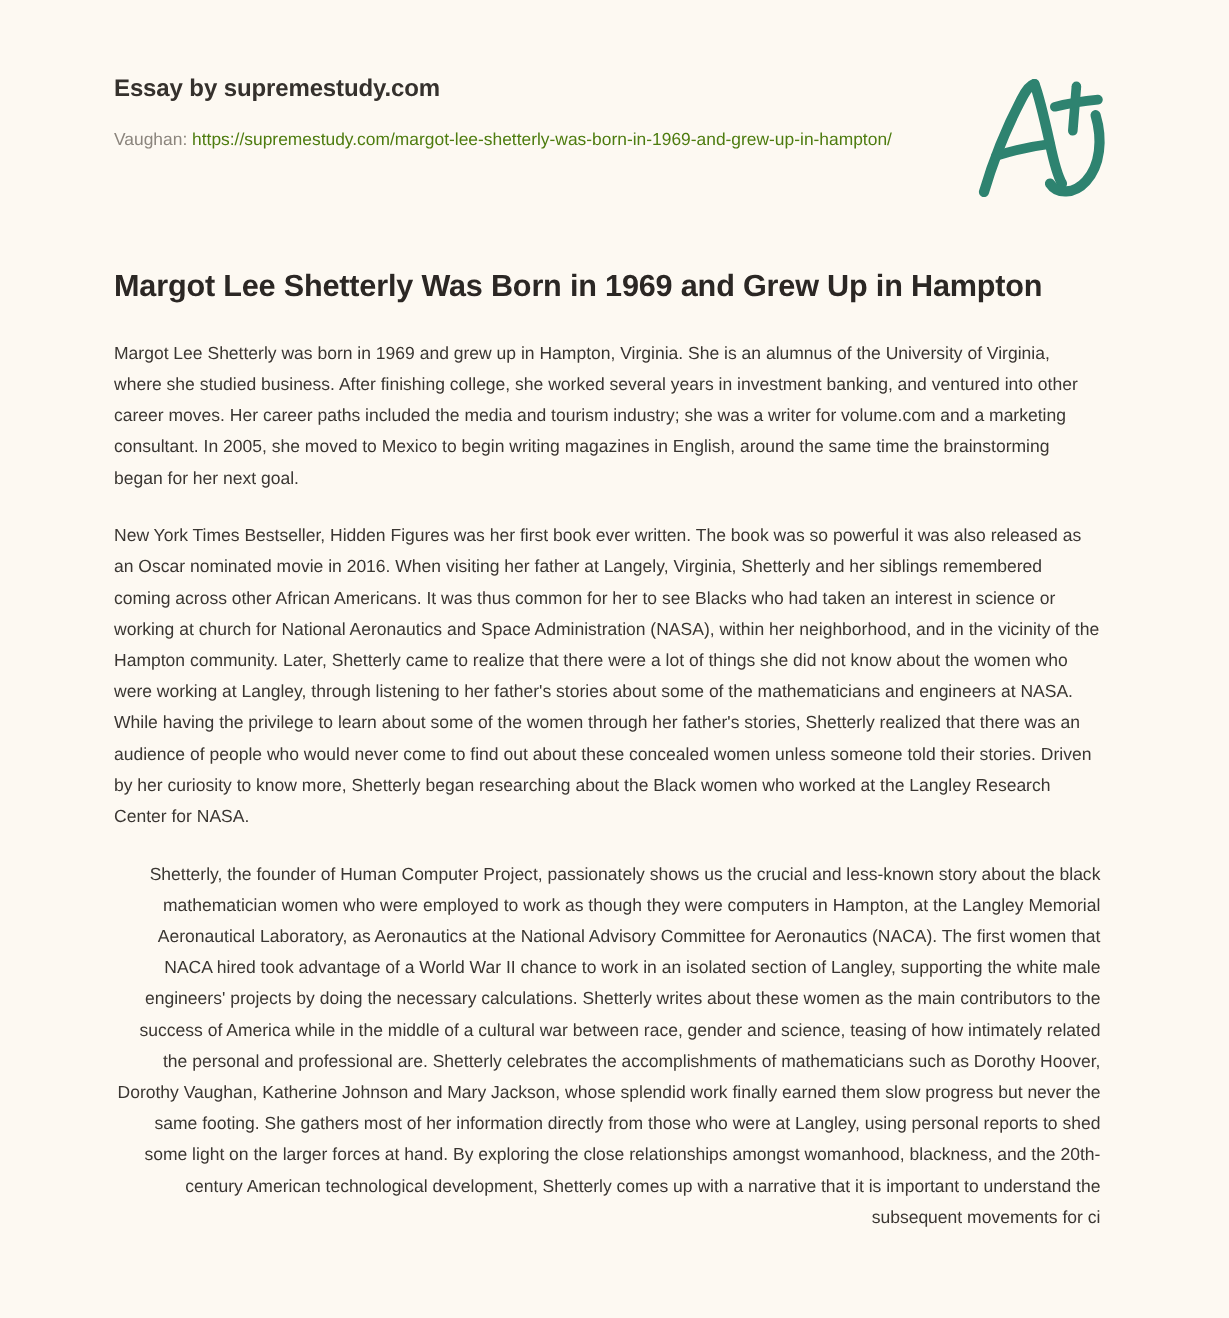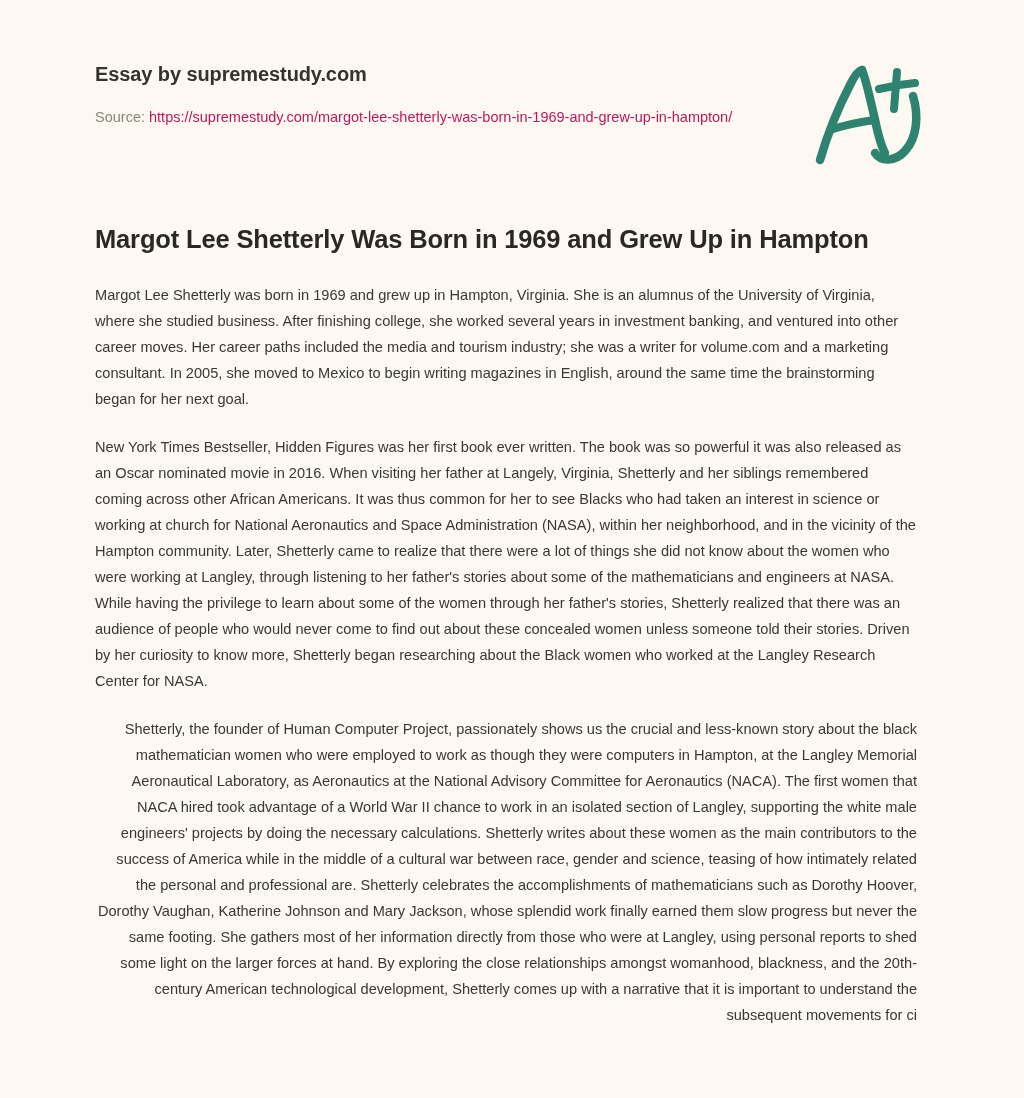--- a/index.html
+++ b/index.html
@@ -44,21 +44,21 @@
     margin-top: 18px;
     font-size: 14.5px;
     line-height: 26px;
     max-width: 740px;
     word-break: break-word;
   }
   .source-label {
     color: #8b857d;
   }
   .source-url {
-    color: #be185d;
+    color: #4d7c0f;
     text-decoration: none;
   }
 
   
   .brand-logo {
     position: absolute;
     top: 58px;
     right: -10px;
     width: 118px;
     height: 112px;
@@ -101,21 +101,21 @@
 </head>
 <body>
 
 <div class="page">
 
   <div class="doc-header">
 
     <div class="essay-by">Essay by supremestudy.com</div>
 
     <div class="source-line">
-      <span class="source-label">Source:</span>
+      <span class="source-label">Vaughan:</span>
       <a class="source-url" href="#">https://supremestudy.com/margot-lee-shetterly-was-born-in-1969-and-grew-up-in-hampton/</a>
     </div>
 
     <div class="brand-logo">
       <svg viewBox="0 0 118 112" xmlns="http://www.w3.org/2000/svg" fill="none" stroke="#2e8370" stroke-linecap="round" stroke-linejoin="round">
 
         <path d="M11 102 C 18 78, 30 48, 42 25 C 45 19, 49 13, 53 12" stroke-width="8.5"></path>
 
         <path d="M53 12 C 57 22, 62 44, 66 62 C 69 76, 72 88, 76 95" stroke-width="8.5"></path>
 

